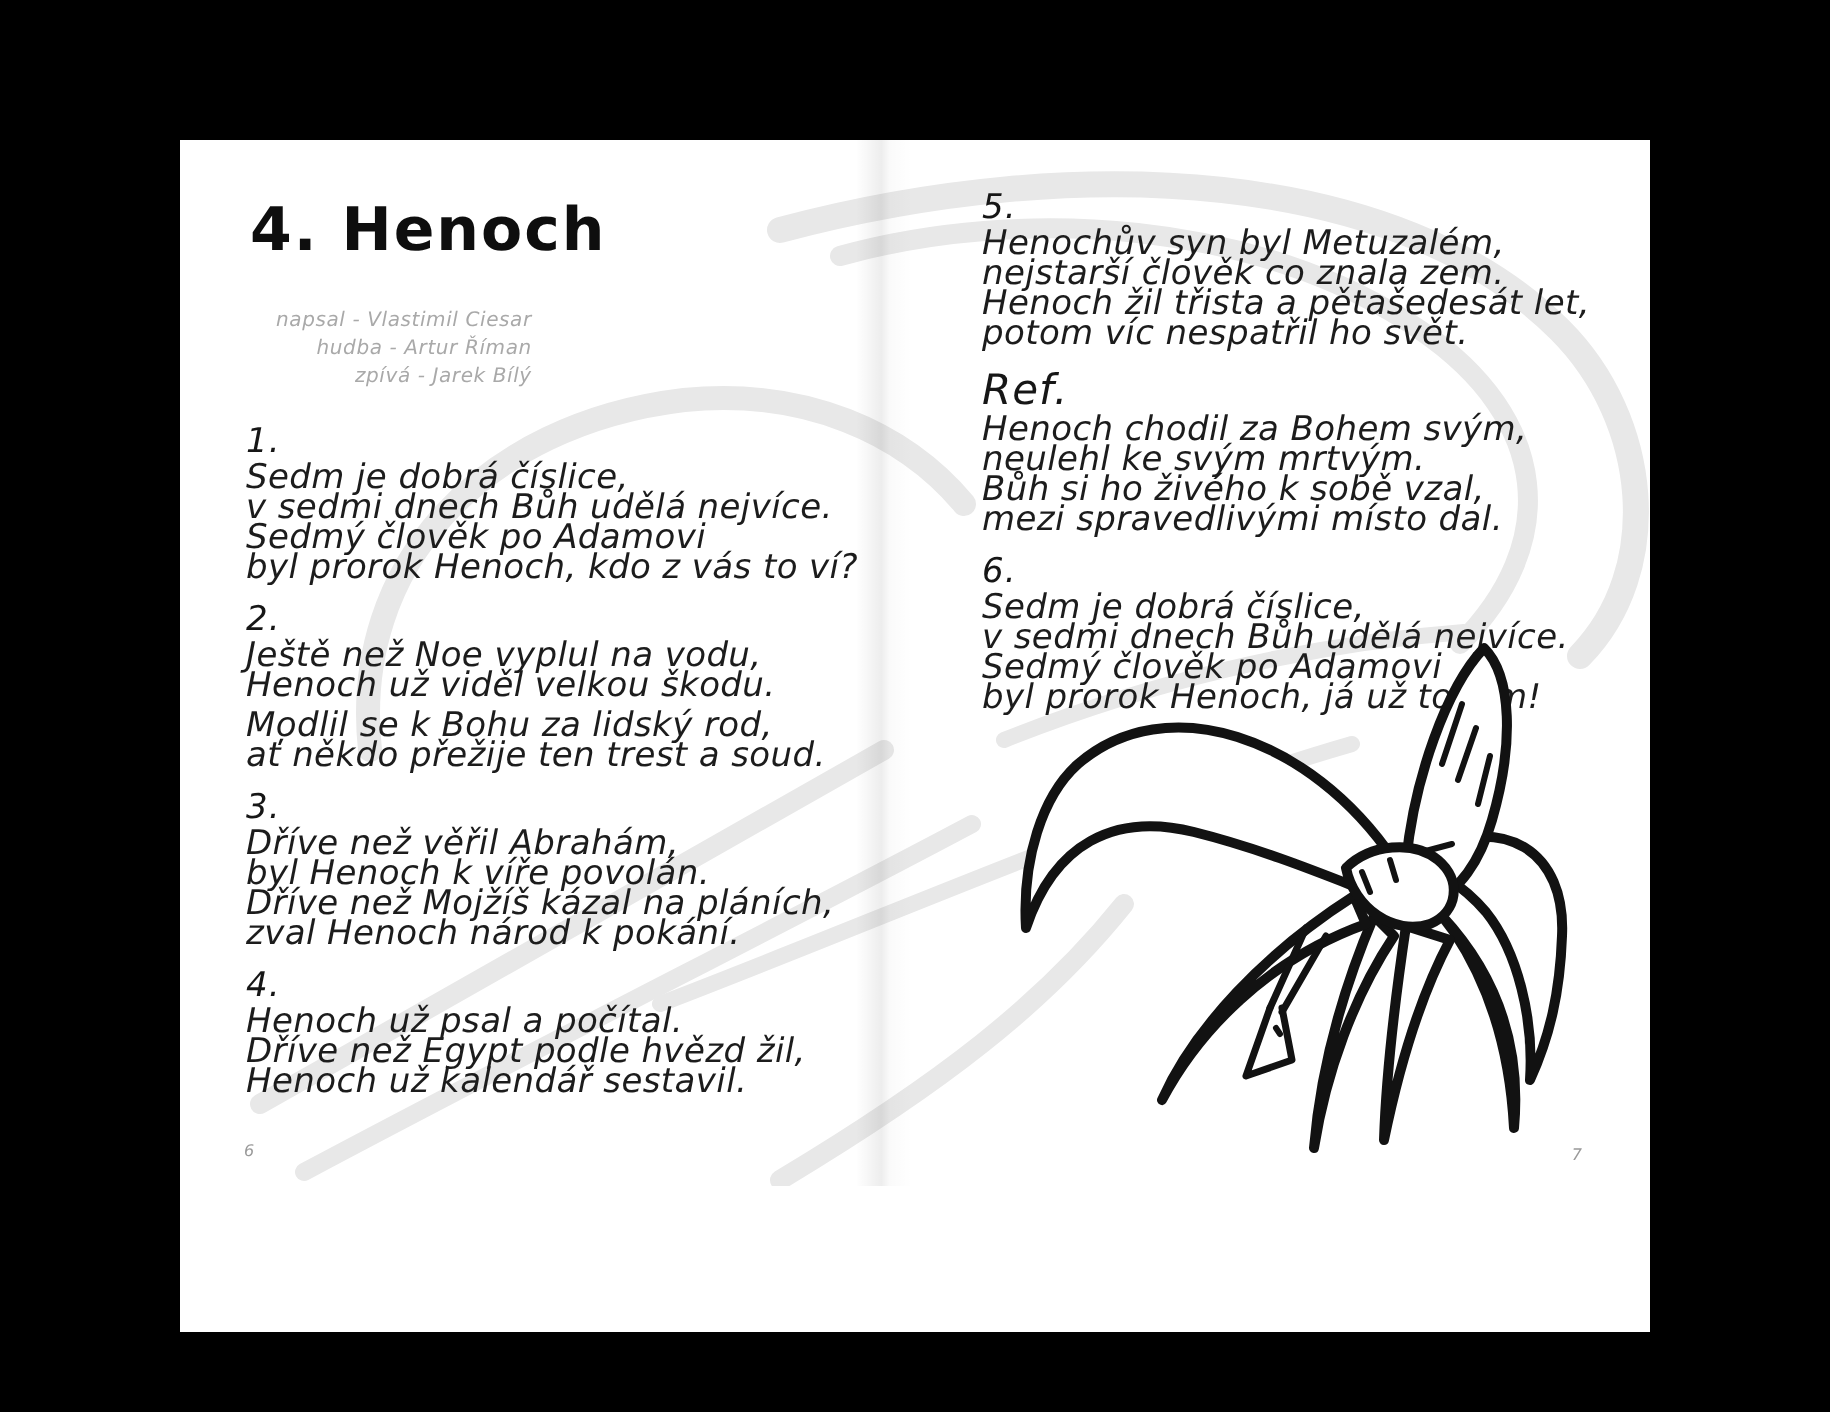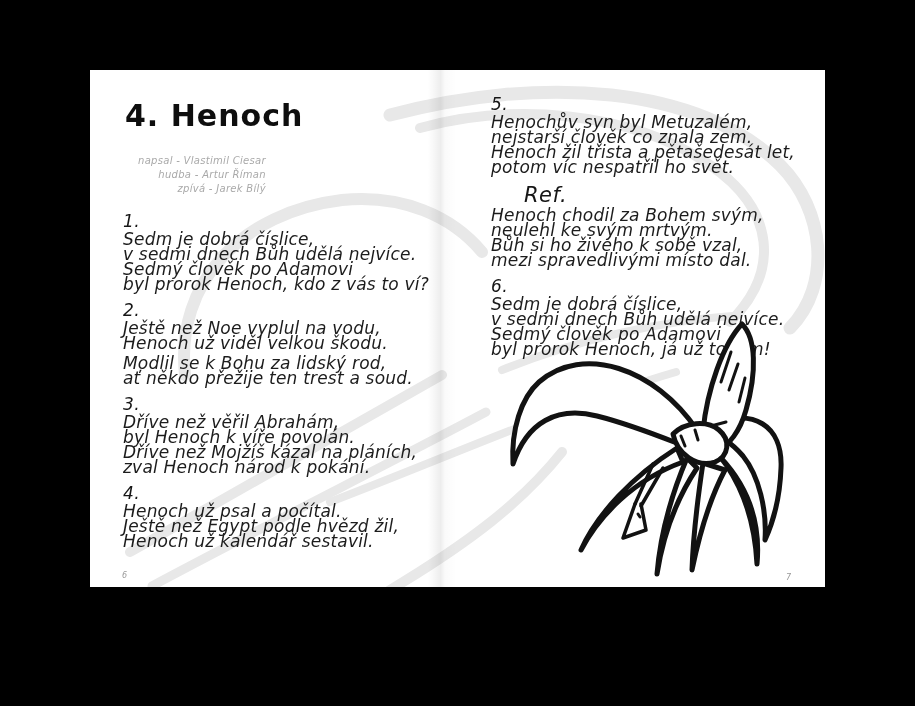--- a/index.html
+++ b/index.html
@@ -1,21 +1,21 @@
 <!DOCTYPE html>
 <html><head>
 <meta charset="utf-8">
 <style>
   html,body{margin:0;padding:0;background:#000;}
   .stage{
     position:relative;width:915px;height:706px;background:#000;
     overflow:hidden;font-family:"DejaVu Sans",sans-serif;
   }
   .spread{
-    position:absolute;left:90px;top:70px;width:735px;height:517px;
+    position:absolute;left:90px;top:70px;width:735px;height:596px;
     background:#ffffff;overflow:hidden;
   }
   .watermark{position:absolute;left:0;top:0;width:735px;height:523px;}
   .spine{
     position:absolute;left:338px;top:0;width:28px;height:523px;
     background:linear-gradient(to right, rgba(0,0,0,0) 0%, rgba(0,0,0,0.07) 45%, rgba(0,0,0,0.02) 60%, rgba(0,0,0,0) 100%);
   }
   .page{position:absolute;top:0;height:523px;}
   .page.left{left:0;width:351px;}
   .page.right{left:351px;width:384px;}
@@ -32,21 +32,21 @@
     text-align:right;
   }
   .verses{position:absolute;}
   .page.left .verses{left:33px;top:141px;}
   .page.right .verses{left:50px;top:24px;}
   .verse{margin-bottom:8px;}
   .verse-number{
     font-size:17px;font-style:italic;color:#161616;line-height:20px;
     margin-bottom:1px;letter-spacing:0.5px;
   }
-  .verse-number.ref{font-size:21px;line-height:24px;margin-left:33px;}
+  .verse-number.ref{font-size:21px;line-height:24px;}
   .verse-line{
     font-size:17px;font-style:italic;color:#1c1c1c;line-height:15px;
     letter-spacing:0.2px;white-space:nowrap;
   }
   .verse-gap{height:5px;}
   .pagenum{
     position:absolute;font-size:8px;color:#9a9a9a;font-style:italic;
   }
   .pagenum.left-num{left:32px;top:501px;}
   .pagenum.right-num{right:34px;top:503px;}
@@ -97,21 +97,21 @@
           <div class="verse">
             <div class="verse-number">3.</div>
             <div class="verse-line">Dříve než věřil Abrahám,</div>
             <div class="verse-line">byl Henoch k víře povolán.</div>
             <div class="verse-line">Dříve než Mojžíš kázal na pláních,</div>
             <div class="verse-line">zval Henoch národ k pokání.</div>
           </div>
           <div class="verse">
             <div class="verse-number">4.</div>
             <div class="verse-line">Henoch už psal a počítal.</div>
-            <div class="verse-line">Ještě než Egypt podle hvězd žil,</div>
+            <div class="verse-line">Dříve než Egypt podle hvězd žil,</div>
             <div class="verse-line">Henoch už kalendář sestavil.</div>
           </div>
         </div>
       <div class="pagenum left-num">6</div>
     </section>
 
     <section class="page right">
       <div class="verses" id="right-verses">
           <div class="verse">
             <div class="verse-number">5.</div>

